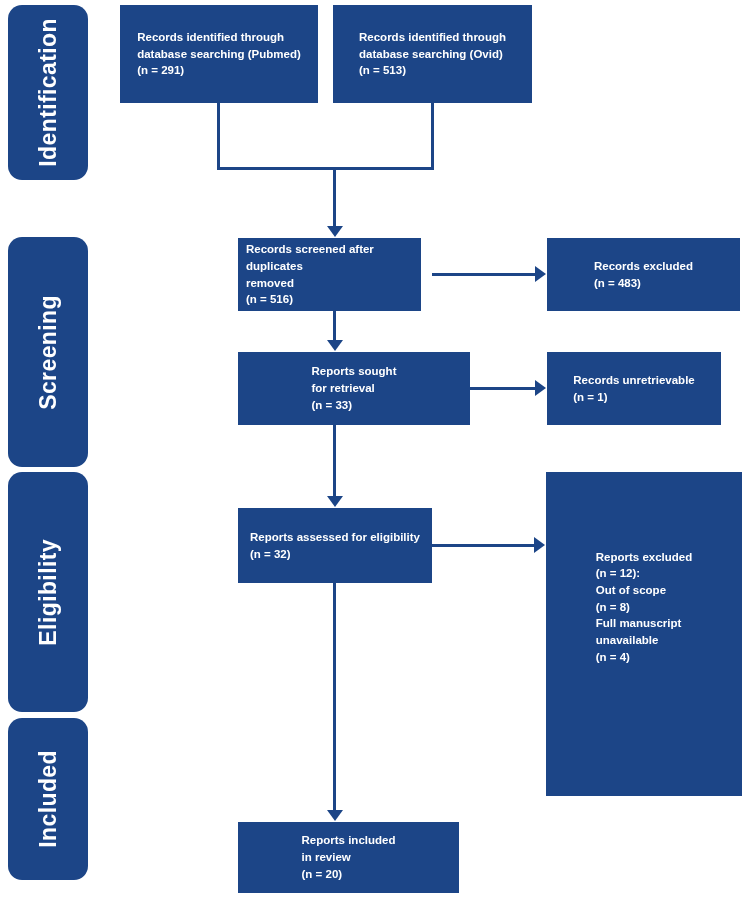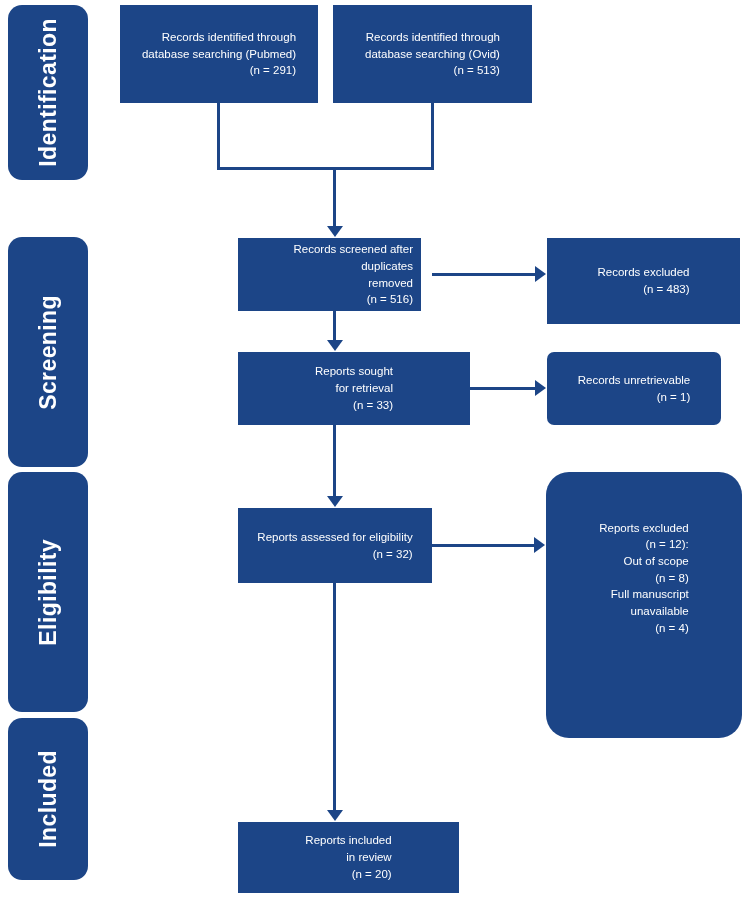--- a/index.html
+++ b/index.html
@@ -45,23 +45,23 @@
     display: flex;
     align-items: center;
     justify-content: center;
     box-sizing: border-box;
     padding: 4px 8px;
   }
   .box .box-text {
     color: #ffffff;
     font-size: 11.5px;
     line-height: 1.45;
-    text-align: right;
+    text-align: left;
     white-space: pre-line;
-    font-weight: normal;
+    font-weight: bold;
   }
   .box.tall-right .box-text {
     
     margin-top: -54px;
   }
 
   
   .line-v {
     position: absolute;
     background: #1c4587;
@@ -130,54 +130,54 @@
 
   <div class="box" style="left:238px; top:238px; width:183px; height:73px;">
     <span class="box-text">Records screened after duplicates
 removed
 (n = 516)</span>
   </div>
 
   <div class="line-h" style="left:432px; top:273px; width:104px;"></div>
   <div class="arrow-right" style="left:535px; top:266px;"></div>
 
-  <div class="box" style="left:547px; top:238px; width:193px; height:86px;">
+  <div class="box" style="left:547px; top:238px; width:193px; height:73px;">
     <span class="box-text">Records excluded
 (n = 483)</span>
   </div>
 
   <div class="line-v" style="left:333px; top:311px; height:30px;"></div>
   <div class="arrow-down" style="left:327px; top:340px;"></div>
 
   <div class="box" style="left:238px; top:352px; width:232px; height:73px;">
     <span class="box-text">Reports sought
 for retrieval
 (n = 33)</span>
   </div>
 
   <div class="line-h" style="left:432px; top:387px; width:104px;"></div>
   <div class="arrow-right" style="left:535px; top:380px;"></div>
 
-  <div class="box" style="left:547px; top:352px; width:174px; height:73px;border-radius:7px;">
+  <div class="box" style="left:547px; top:352px; width:174px; height:73px;">
     <span class="box-text">Records unretrievable
 (n = 1)</span>
   </div>
 
   <div class="line-v" style="left:333px; top:425px; height:72px;"></div>
   <div class="arrow-down" style="left:327px; top:496px;"></div>
 
   <div class="box" style="left:238px; top:508px; width:194px; height:75px;">
     <span class="box-text">Reports assessed for eligibility
 (n = 32)</span>
   </div>
 
   <div class="line-h" style="left:432px; top:544px; width:103px;"></div>
   <div class="arrow-right" style="left:534px; top:537px;"></div>
 
-  <div class="box tall-right" style="left:546px; top:472px; width:196px; height:266px;border-radius:23px;">
+  <div class="box tall-right" style="left:546px; top:472px; width:196px; height:324px;">
     <span class="box-text">Reports excluded
 (n = 12):
 Out of scope
 (n = 8)
 Full manuscript
 unavailable
 (n = 4)</span>
   </div>
 
   <div class="line-v" style="left:333px; top:583px; height:228px;"></div>

